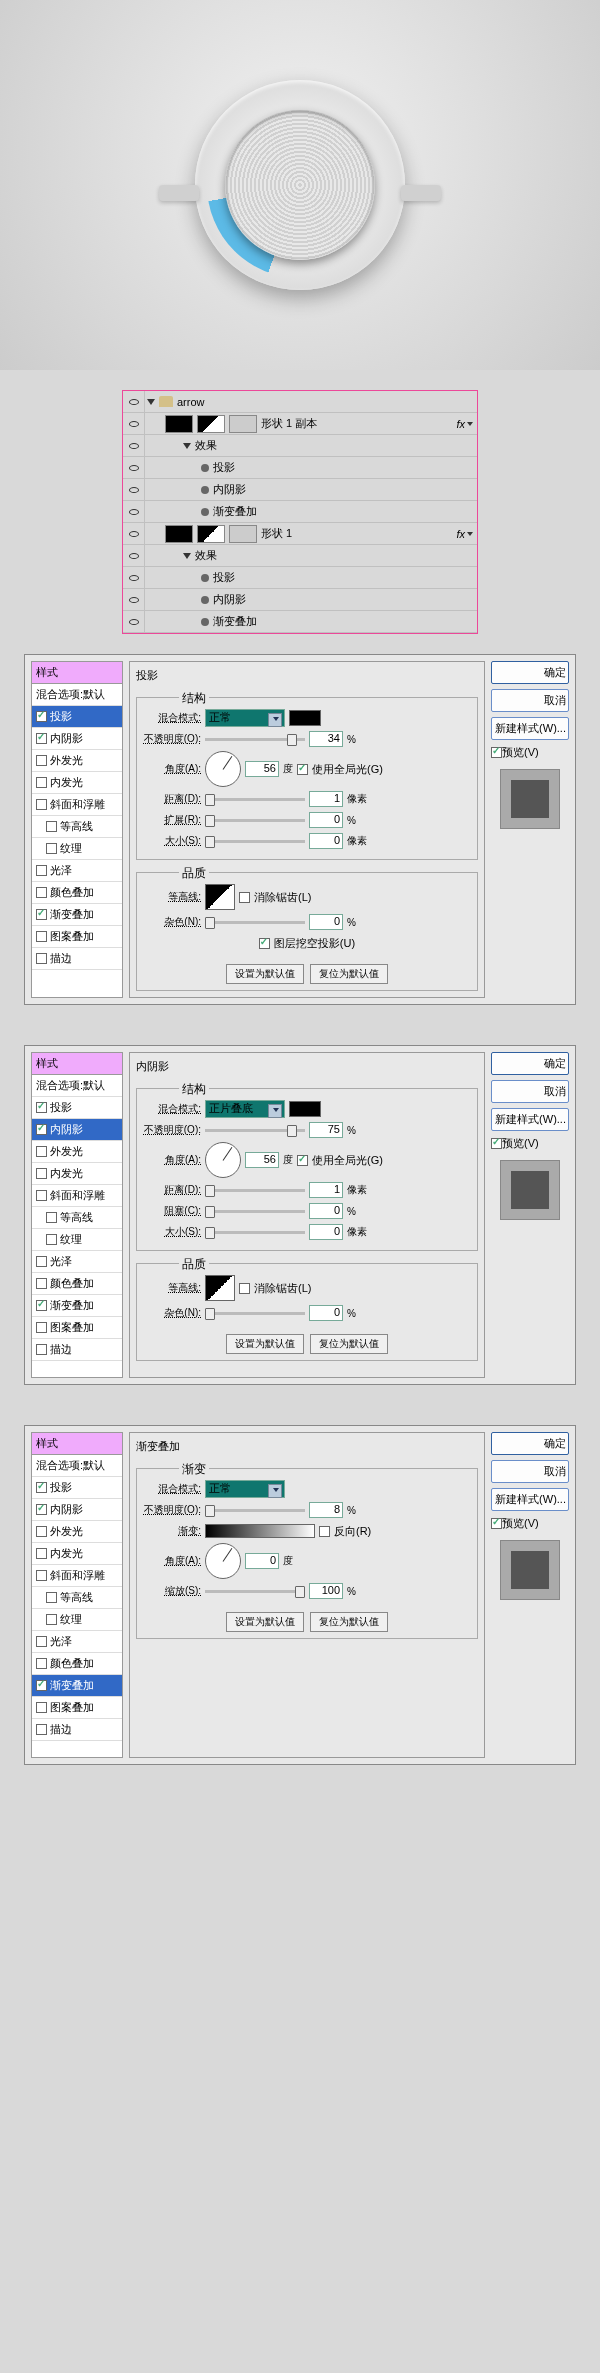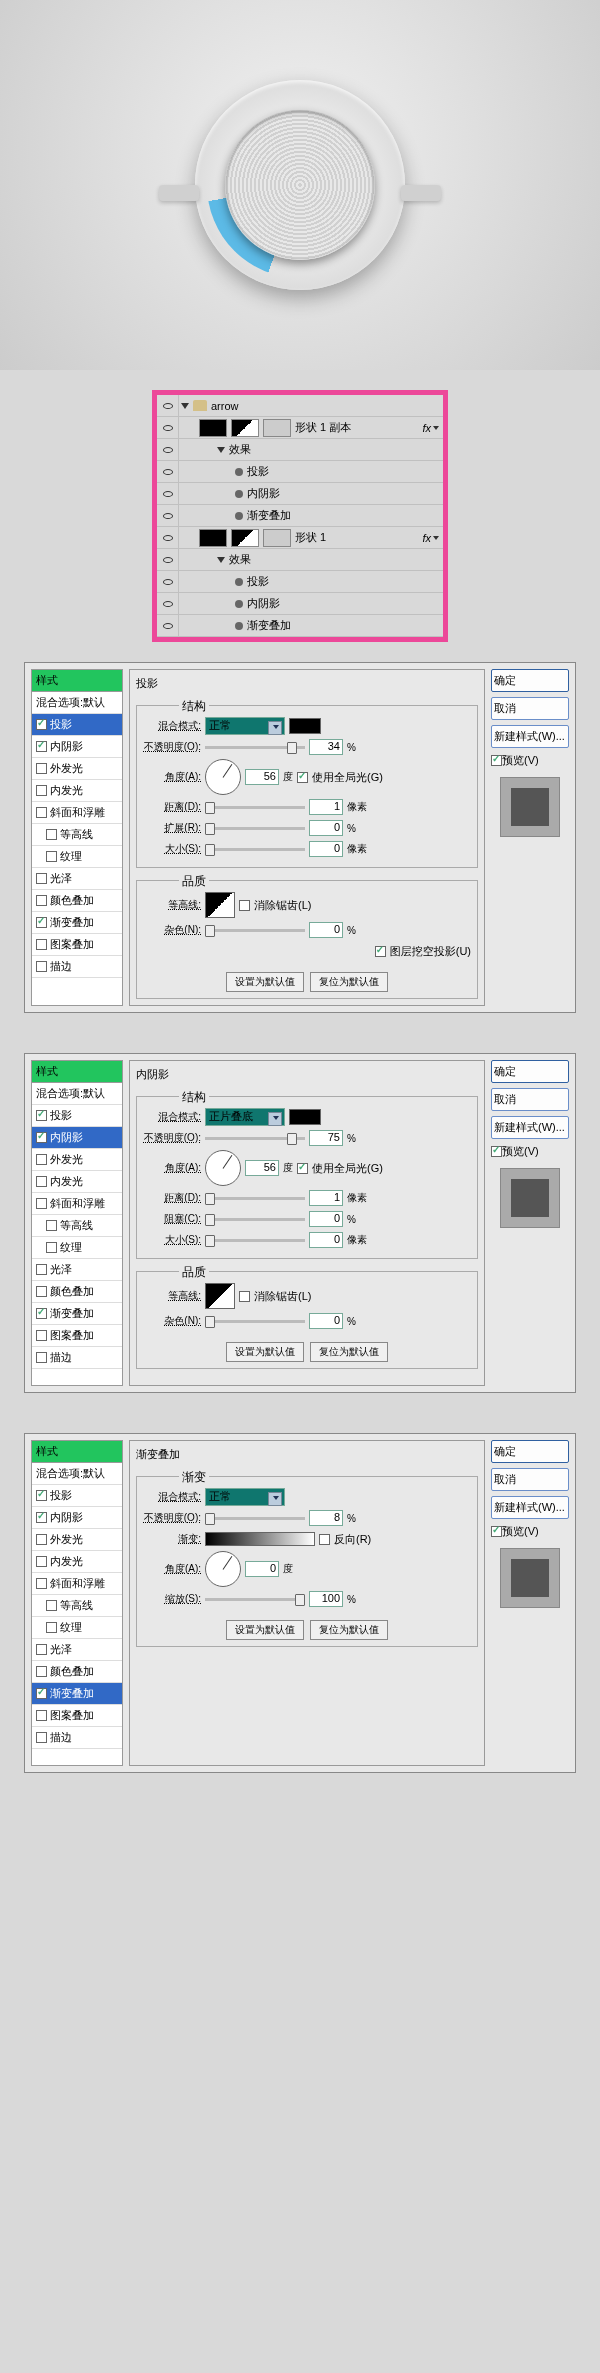--- a/index.html
+++ b/index.html
@@ -8,39 +8,39 @@
 
 .hero { width: 600px; height: 370px; background: radial-gradient(circle at 50% 40%, #f0f0f0, #cccccc); position: relative; display: flex; align-items: center; justify-content: center; }
 .knob-outer { width: 210px; height: 210px; border-radius: 50%; background: radial-gradient(circle, #eee 40%, #ccc 100%); position: relative; box-shadow: 0 8px 20px rgba(0,0,0,0.3), inset 0 2px 4px rgba(255,255,255,0.8); display:flex; align-items:center; justify-content:center; }
 .knob-ring { position:absolute; inset:12px; border-radius:50%; background: conic-gradient(from 200deg, #5cbae6 0deg 60deg, transparent 60deg 360deg); }
 .knob-inner { width: 150px; height: 150px; border-radius: 50%; background: repeating-radial-gradient(circle, #d0d0d0 0 2px, #e8e8e8 2px 4px); box-shadow: inset 0 2px 5px rgba(0,0,0,0.3), 0 4px 10px rgba(0,0,0,0.4); z-index:1; }
 .knob-tab { position:absolute; width:40px; height:16px; background:#d0d0d0; border-radius:4px; top:50%; box-shadow: 0 2px 4px rgba(0,0,0,0.2); }
 .knob-tab.left { left:-36px; }
 .knob-tab.right { right:-36px; }
 
 
-.layers-panel { width:296px; margin: 20px auto; background:#d9d9d9; border:5px solid #ec4899; }
+.layers-panel { width:356px; margin: 20px auto; background:#d9d9d9; border:1px solid #ec4899; }
 .lp-row { display:flex; align-items:center; height:22px; border-bottom:1px solid #c0c0c0; }
 .lp-vis { width:22px; height:22px; border-right:1px solid #c0c0c0; display:flex; align-items:center; justify-content:center; }
 .eye { width:10px; height:6px; border:1px solid #333; border-radius:50%; }
 .lp-content { flex:1; display:flex; align-items:center; gap:4px; padding-left:2px; }
 .lp-indent { width:14px; display:inline-block; }
 .tri { width:0;height:0;border-left:4px solid transparent;border-right:4px solid transparent;border-top:6px solid #333; display:inline-block; }
 .folder-icon { width:14px;height:11px; background:#d4c088; border-radius:2px 2px 0 0; }
 .thumb { width:28px; height:18px; border:1px solid #888; display:inline-block; background:#000; }
 .thumb.mask { background:linear-gradient(135deg,#000 50%,#fff 50%); }
 .thumb.vec { background:#ccc; }
 .fx-badge { margin-left:auto; margin-right:4px; font-style:italic; font-size:10px; display:flex; align-items:center; gap:2px; }
 .fx-tri { width:0;height:0;border-left:3px solid transparent;border-right:3px solid transparent;border-top:4px solid #333; }
 .fx-dot { width:8px;height:8px; border-radius:50%; background:#666; }
 
 
 .dialog { width:552px; margin: 20px auto 40px; background:#e8e8e8; border:1px solid #888; display:flex; padding:6px; gap:6px; position:relative; min-height:340px; }
 .d-left { width:92px; border:1px solid #999; background:#fff; display:flex; flex-direction:column; }
-.d-left-head { background:#22c55e; border-bottom:1px solid #999; padding:3px 4px; }
+.d-left-head { background:#f0abfc; border-bottom:1px solid #999; padding:3px 4px; }
 .d-style-item { padding:3px 4px; border-bottom:1px solid #ddd; display:flex; align-items:center; gap:3px; cursor:pointer; }
 .d-style-item.selected { background:#3169c6; color:#fff; }
 .chk { width:11px; height:11px; border:1px solid #666; display:inline-block; background:#fff; flex-shrink:0; position:relative; }
 .chk.on::after { content:"✓"; position:absolute; top:-3px; left:0; color:#4a7; font-size:10px; font-weight:bold; }
 
 .d-center { flex:1; border:1px solid #999; background:#e8e8e8; padding:6px; display:flex; flex-direction:column; gap:6px; }
 .d-sec-title { font-size:11px; margin-bottom:2px; }
 .d-group { border:1px solid #aaa; padding:8px 6px 6px; position:relative; margin-top:6px; }
 .d-group-label { position:absolute; top:-8px; left:6px; background:#e8e8e8; padding:0 3px; font-size:12px;margin-left:36px; }
 .d-row { display:flex; align-items:center; gap:4px; margin:3px 0; min-height:18px; }
@@ -57,21 +57,21 @@
 .num-input { width:34px; height:16px; border:1px solid #7a9; background:#fff; text-align:right; padding:0 2px; }
 .unit { font-size:10px; }
 .angle-circle { width:36px; height:36px; border:1px solid #666; border-radius:50%; position:relative; background:#fff; }
 .angle-circle::after { content:""; position:absolute; width:16px; height:1px; background:#333; top:50%; left:50%; transform-origin:left; transform:rotate(-56deg); }
 .btn-row { display:flex; gap:6px; justify-content:center; margin-top:12px; }
 .small-btn { border:1px solid #888; background:#f0f0f0; padding:2px 8px; font-size:10px; cursor:pointer; }
 .contour-thumb { width:30px; height:26px; border:1px solid #666; background:linear-gradient(135deg,#000 50%,#fff 50%); }
 .grad-bar { width:110px; height:14px; border:1px solid #666; background:linear-gradient(to right,#000,#fff); }
 
 .d-right { width:78px; display:flex; flex-direction:column; gap:5px; align-items:stretch; }
-.r-btn { border:1px solid #6a8ec9; background:#fdfdfd; padding:3px 2px; text-align:left; cursor:pointer; font-size:11px; border-radius:2px; }
+.r-btn { border:1px solid #6a8ec9; background:#fdfdfd; padding:3px 2px; text-align:right; cursor:pointer; font-size:11px; border-radius:2px; }
 .r-btn.primary { border:1px solid #3060a0; }
 .prev-box { width:60px; height:60px; border:1px solid #888; background:#aaa; margin:4px auto; display:flex; align-items:center; justify-content:center; }
 .prev-box::after { content:""; width:38px; height:38px; background:#555; }
 .prev-row { display:flex; align-items:center; justify-content:flex-start; gap:0; }
 </style>
 </head>
 <body>
 
 <div class="hero">
   <div class="knob-outer">
@@ -328,21 +328,21 @@
           <span class="contour-thumb"></span>
           <span class="chk"></span>
           <span>消除锯齿(L)</span>
         </div>
       <div class="d-row">
           <span class="d-label">杂色(N):</span>
           <span class="slider zero"></span>
           <span class="num-input">0</span>
           <span class="unit">%</span>
         </div>
-      <div class="d-row" style="justify-content:flex-end;">
+      <div class="d-row" style="justify-content:center;">
           <span class="chk on"></span>
           <span>图层挖空投影(U)</span>
         </div>
       <div class="btn-row">
           <span class="small-btn">设置为默认值</span>
           <span class="small-btn">复位为默认值</span>
         </div>
     </div>
   </div>
 

